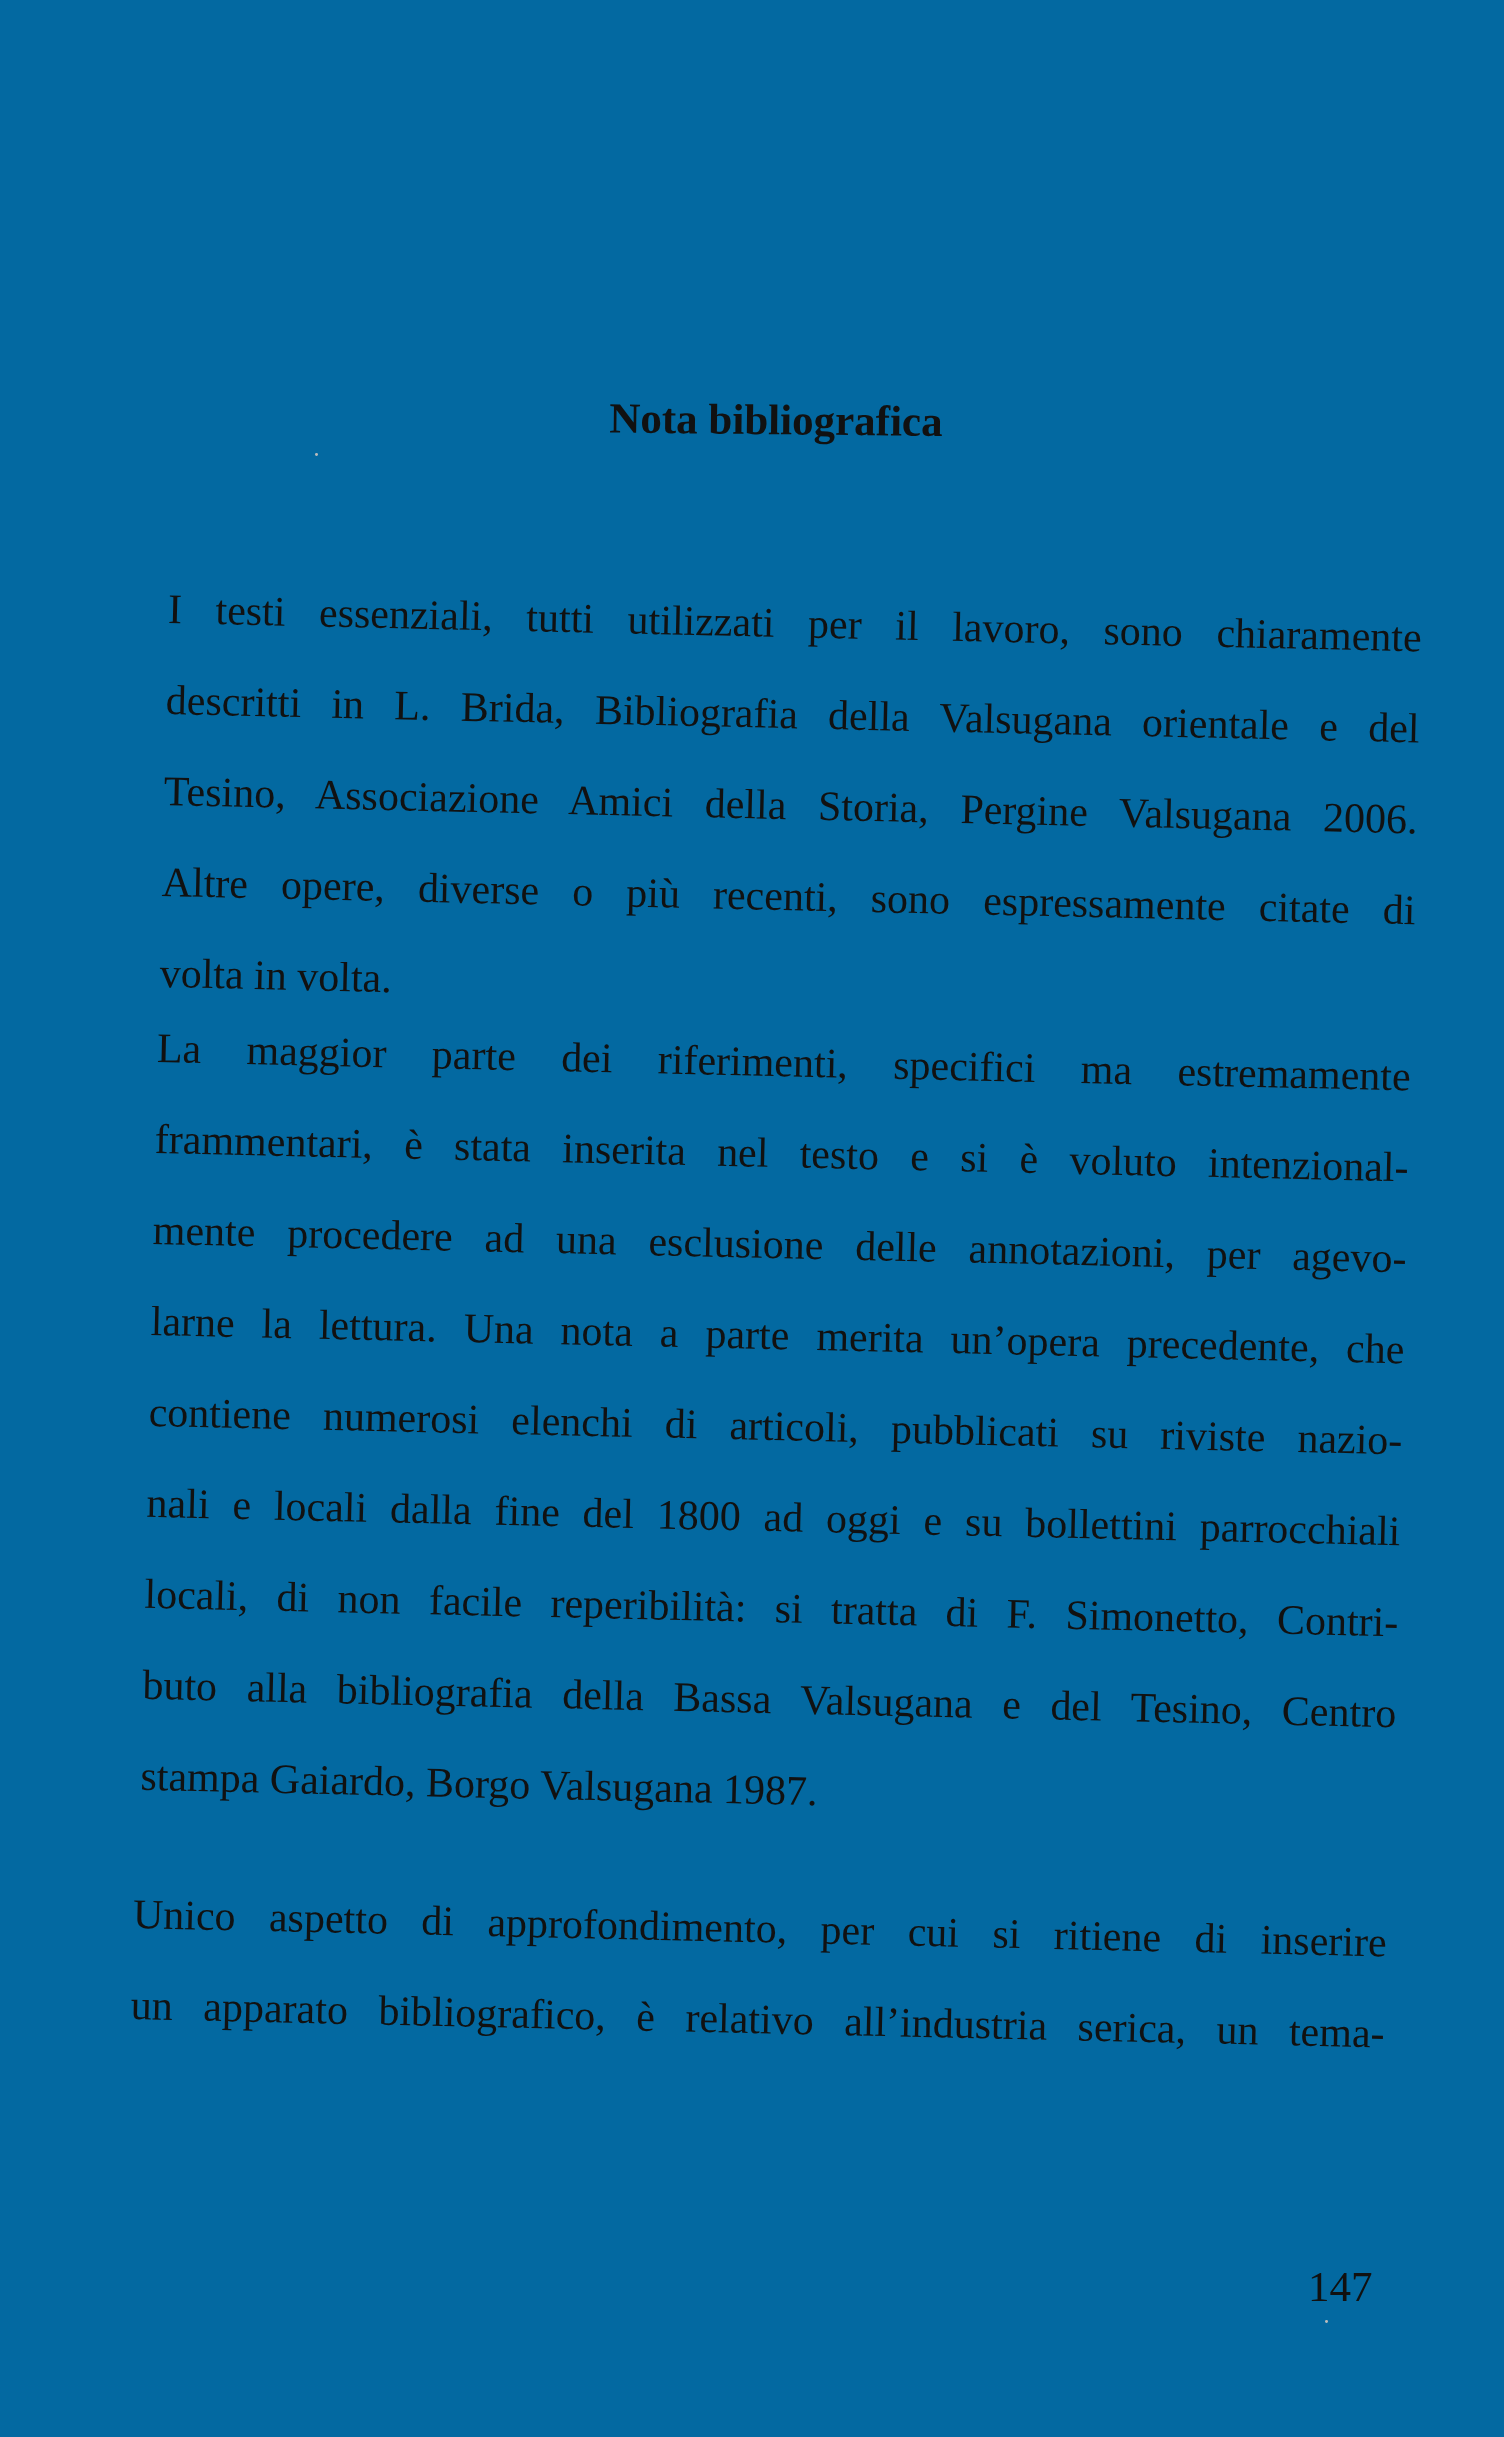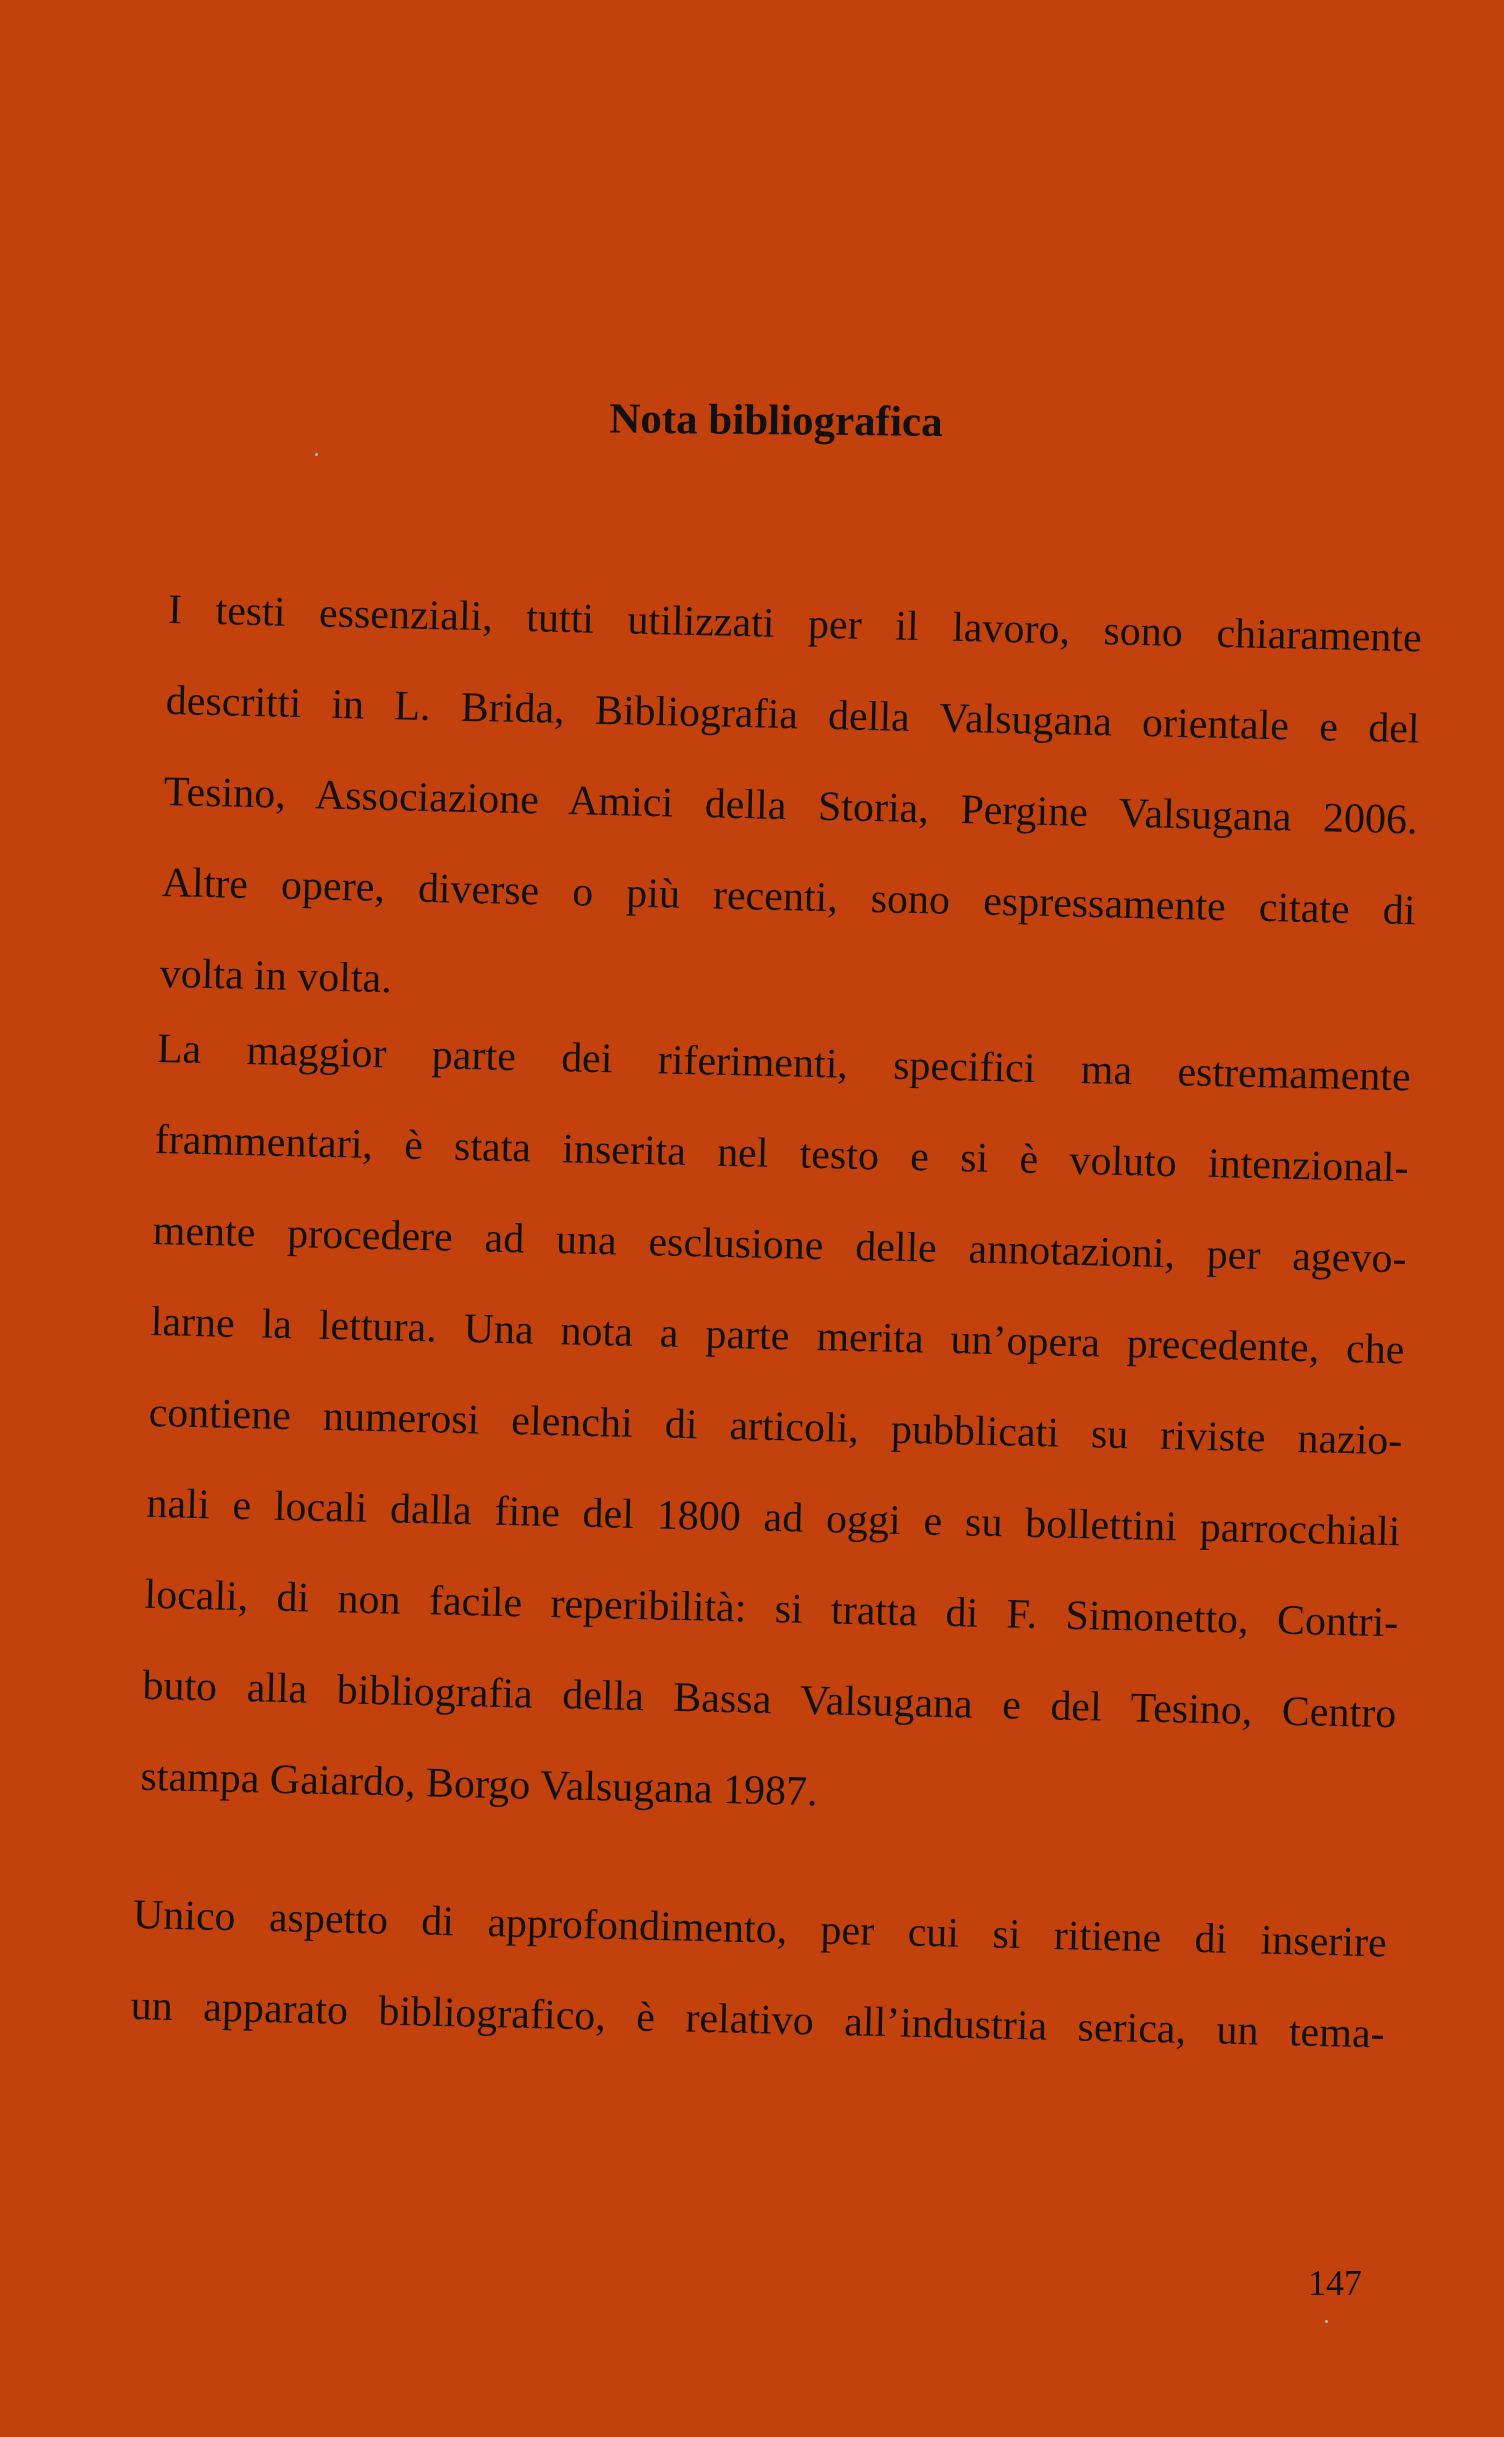--- a/index.html
+++ b/index.html
@@ -1,19 +1,19 @@
 <!DOCTYPE html>
 <html style="font-size:15px"><head>
   <meta charset="utf-8">
   <style>
     html, body { margin: 0; padding: 0; background: #ffffff; }
     body { width: 1505px; height: 2438px; position: relative; overflow: hidden; }
     .page {
       position: absolute; left: 0; top: 0; width: 1505px; height: 2438px;
-      background: #c2410c;
+      background: #0369a1;
       font-family: "Liberation Serif", "DejaVu Serif", serif;
       color: #111;
     }
     .title {
       position: absolute; left: 0; width: 1505px; top: 395px;
       text-align: center; font-weight: bold; font-size: 43px;
       transform: rotate(0.6deg); transform-origin: center;
       padding-left: 47px; box-sizing: border-box;
     }
     .body-block {
@@ -23,21 +23,21 @@
     .line {
       font-size: 42px; line-height: 91px; height: 91px;
       white-space: nowrap; text-align: justify; text-align-last: justify;
     }
     .line.last { text-align-last: left; }
     #p1 { top: 564px; }
     #p2 { top: 1003px; left: 158px; }
     #p3 { top: 1869px; left: 134px; }
     .page-number {
       position: absolute; left: 1308px; top: 2262px;
-      font-size: 36px;
+      font-size: 43px;
     }
     .specks { position: absolute; width: 2.8px; height: 2.8px; background: #bbb; border-radius: 50%; }
   </style>
 </head>
 <body>
 
 <div class="page">
   <div class="title">Nota bibliografica</div>
 
   <div class="body-block" id="p1">

